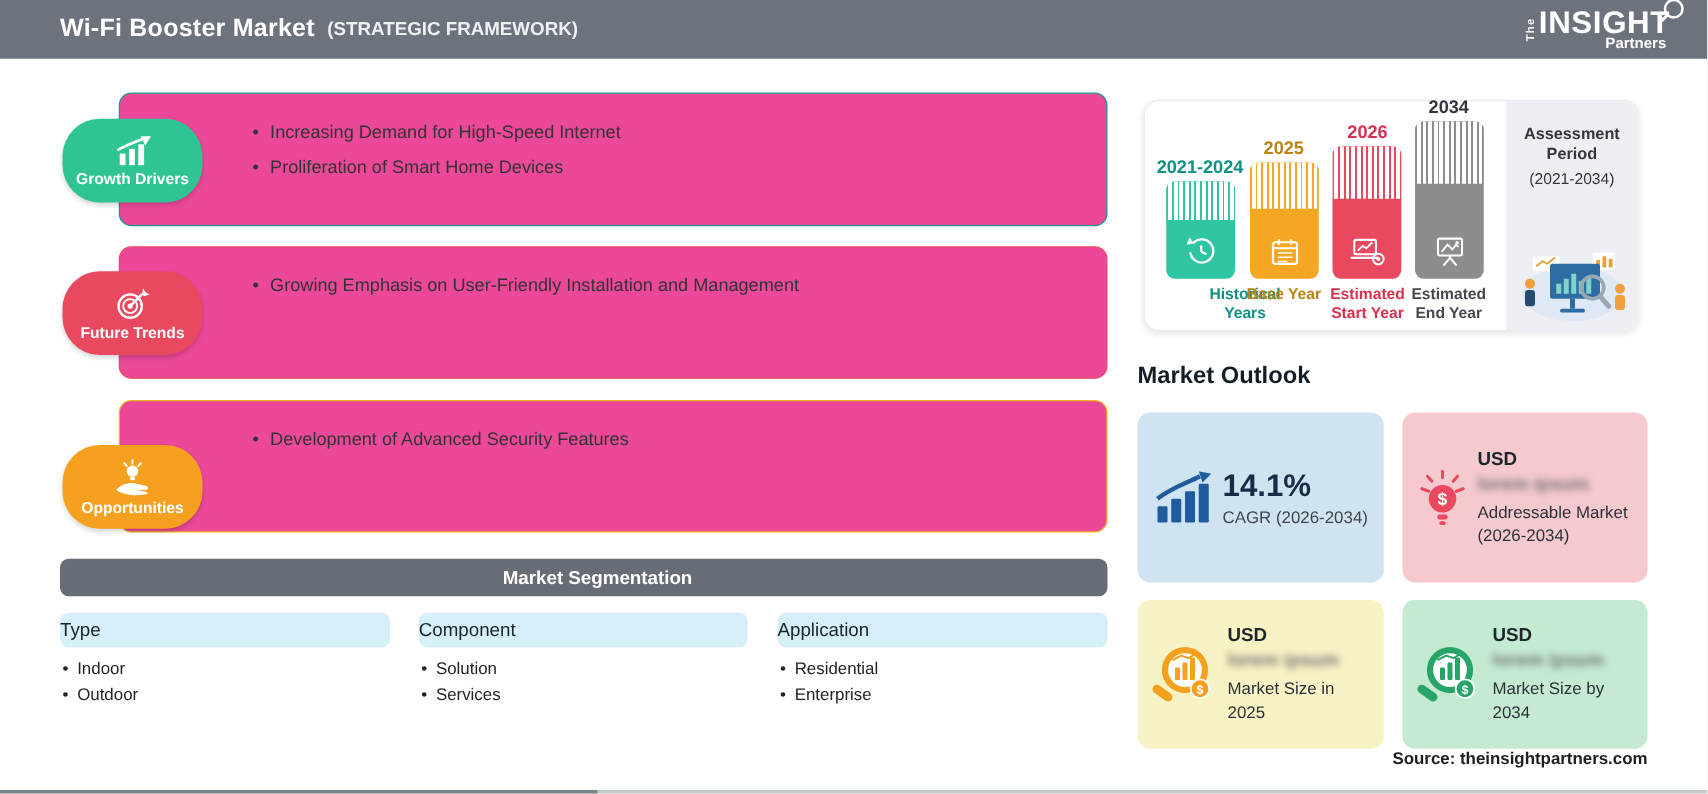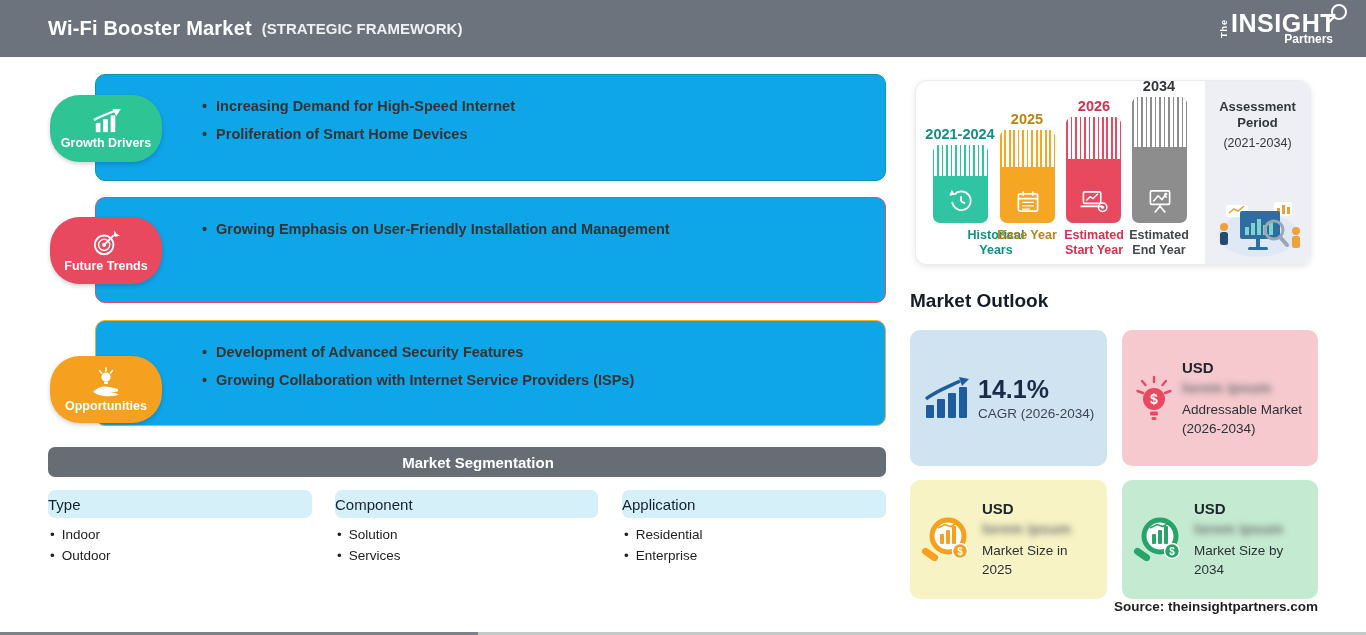--- a/index.html
+++ b/index.html
@@ -1,33 +1,33 @@
 <!DOCTYPE html>
 <html><head>
 <meta charset="utf-8">
 <style>
   * { margin:0; padding:0; box-sizing:border-box; }
   body { background:#e9e9e9; font-family:"Liberation Sans", sans-serif; }
   #canvas { position:relative; width:1366px; height:635px; background:#ffffff; overflow:hidden; margin:0 auto; }
 
   
-  .topbar { position:absolute; top:0; left:0; width:1366px; height:57px; background:#6c737d;
+  .topbar { position:absolute; top:0; left:0; width:1366px; height:47px; background:#6c737d;
             display:flex; align-items:center; padding:0 30px 0 48px; }
   .title { color:#ffffff; font-size:20px; font-weight:bold; letter-spacing:.2px; }
   .subtitle { color:#eef1f3; font-size:15px; font-weight:bold; margin-left:10px; }
   .logo { margin-left:auto; display:flex; align-items:center; color:#fff; }
   .logo-the { writing-mode:vertical-rl; transform:rotate(180deg); font-size:9px; font-weight:bold;
               letter-spacing:1px; margin-right:2px; line-height:10px; }
   .logo-main { position:relative; display:flex; flex-direction:column; align-items:flex-end; }
   .logo-insight { font-size:25px; font-weight:bold; line-height:22px; letter-spacing:.5px; }
   .logo-partners { font-size:12px; font-weight:bold; line-height:11px; margin-right:3px; }
   .logo-lens { position:absolute; right:-14px; top:-10px; }
 
   
-  .sec-box { position:absolute; left:95px; width:791px; border:1.6px solid; border-radius:10px; background:#0ea5e9;font-weight:bold; }
+  .sec-box { position:absolute; left:95px; width:791px; border:1.6px solid; border-radius:10px; background:#ec4899; }
   .bx-green { border-color:#0f9c8e; }
   .bx-red { border-color:#e8495e; }
   .bx-orange { border-color:#ecb51f; }
   .sec-box ul { list-style:none; padding:17px 20px 0 106px; }
   .sec-box li { font-size:14.5px; color:#333; line-height:28px; }
   .sec-box li::before { content:"•"; margin-right:9px; }
 
   .badge { position:absolute; left:50px; width:112px; height:67px; border-radius:30px; z-index:3;
            display:flex; flex-direction:column; align-items:center; justify-content:center; gap:2px; color:#fff;
            box-shadow:0 2px 4px rgba(0,0,0,.18); }
@@ -142,21 +142,20 @@
       <circle cx="13" cy="17" r="2.2" fill="#fff"></circle>
       <line x1="13" y1="17" x2="23" y2="7" stroke="#fff" stroke-width="2"></line>
       <path d="M23 7 l1.2 -5 2.2 3.4 3.6 1.8 -5 1.2 z" fill="#fff"></path>
     </svg>
     <span class="blabel">Future Trends</span>
   </div>
 
   <div class="sec-box bx-orange" style="top:320px;height:106px;">
     <ul>
       <li>Development of Advanced Security Features</li>
-      <li>Growing Collaboration with Internet Service Providers (ISPs)</li>
     </ul>
   </div>
   <div class="badge b-orange" style="top:356px;">
     <svg width="34" height="30" viewBox="0 0 34 30">
       <g stroke="#fff" stroke-width="1.6" stroke-linecap="round">
         <line x1="17" y1="1" x2="17" y2="4"></line>
         <line x1="10.5" y1="3.5" x2="12.5" y2="6"></line>
         <line x1="23.5" y1="3.5" x2="21.5" y2="6"></line>
       </g>
       <circle cx="17" cy="10" r="4.6" fill="#fff"></circle>

